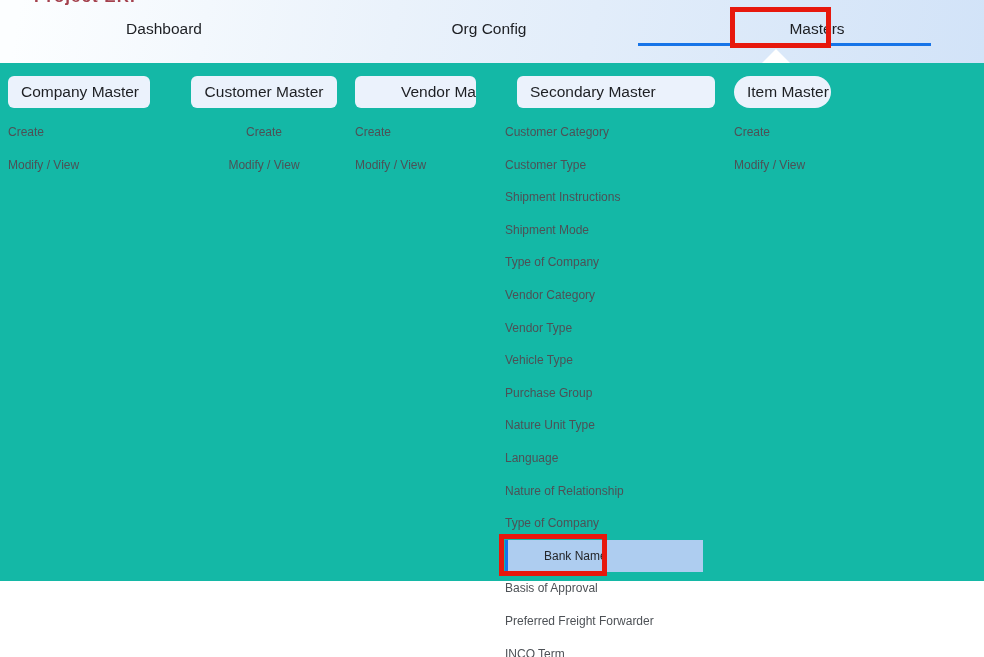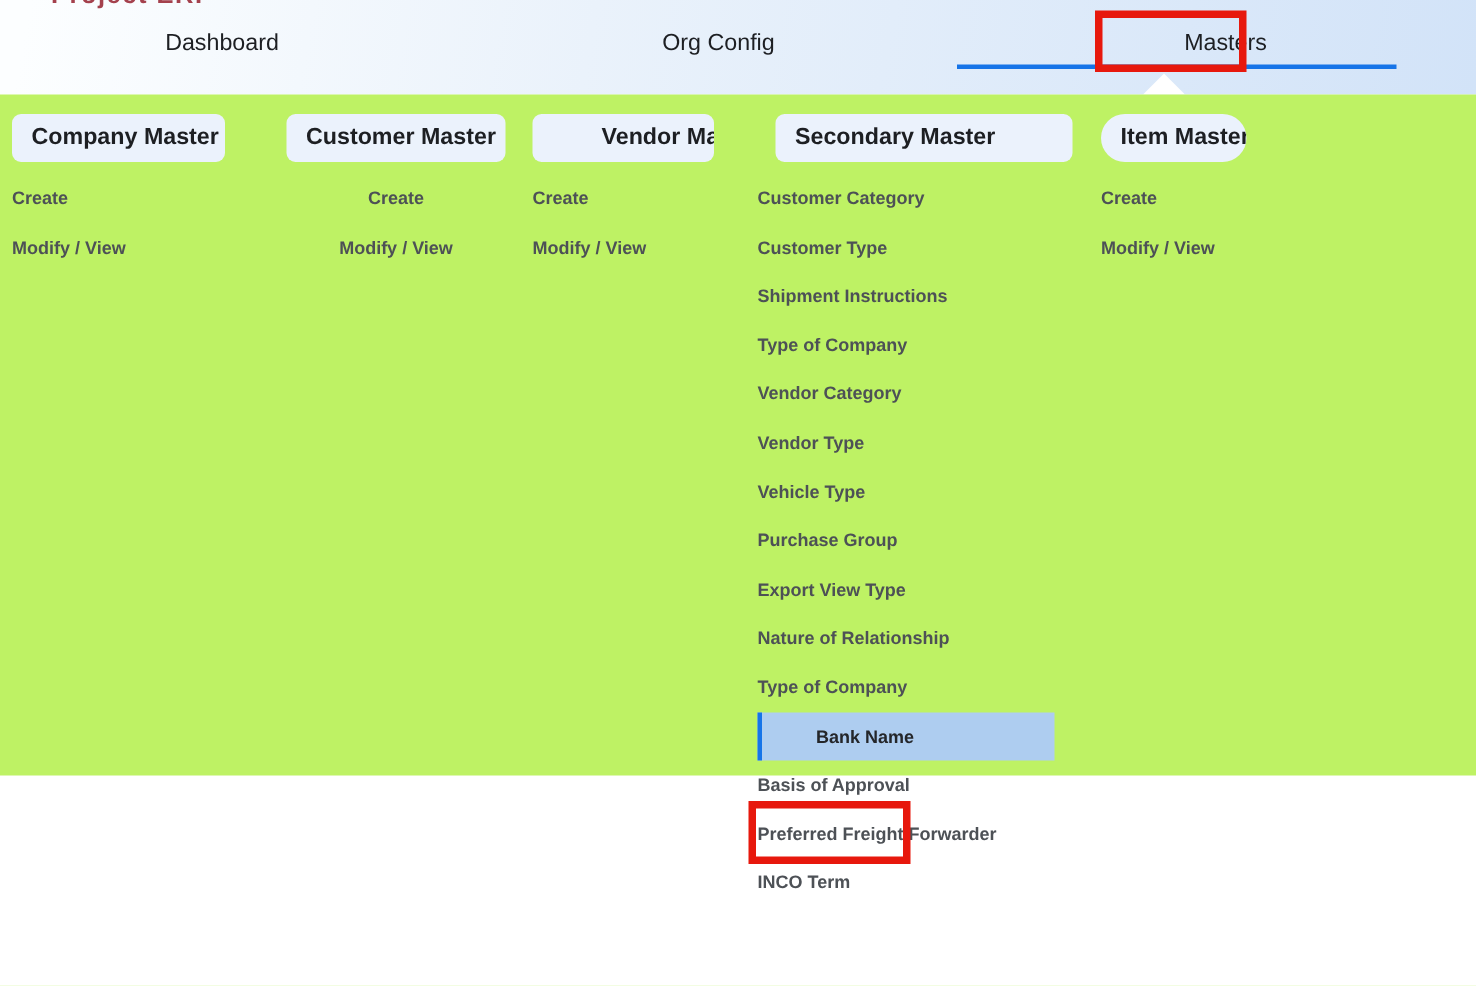--- a/index.html
+++ b/index.html
@@ -41,22 +41,22 @@
   .tab {
     position: absolute;
     top: 18px;
     transform: translateX(-50%);
     font-size: 15.5px;
     line-height: 22px;
     color: #1d1f23;
     white-space: nowrap;
     cursor: pointer;
   }
-  .tab-dashboard { left: 148px; text-align: center; }
-  .tab-orgconfig { left: 479px; }
+  .tab-dashboard { left: 164px; text-align: center; }
+  .tab-orgconfig { left: 489px; }
   .tab-masters   { left: 817px; }
 
   .active-underline {
     position: absolute;
     left: 638px; top: 43px;
     width: 293px; height: 3px;
     background: #1674e8;
   }
 
   .menu-pointer {
@@ -65,23 +65,22 @@
     width: 0; height: 0;
     border-left: 14px solid transparent;
     border-right: 14px solid transparent;
     border-bottom: 14px solid #ffffff;
   }
 
   
   .megamenu {
     position: absolute;
     left: 0; top: 63px;
-    width: 984px; height: 454px;
-    background: #bef264;
-    font-weight: bold;
+    width: 984px; height: 518px;
+    background: #14b8a6;
   }
 
   .menu-column { position: absolute; top: 13px; }
 
   .column-pill {
     display: block;
     height: 32px;
     line-height: 32px;
     padding: 0 13px;
     border-radius: 6px;
@@ -161,26 +160,28 @@
             <li class="menu-item">Create</li>
             <li class="menu-item">Modify / View</li>
           </ul>
         </div>
         <div class="menu-column" style="left: 505px;">
           <div class="column-pill" style="width: 198px; margin-left: 12px;">Secondary Master</div>
           <ul class="column-items">
             <li class="menu-item">Customer Category</li>
             <li class="menu-item">Customer Type</li>
             <li class="menu-item">Shipment Instructions</li>
+            <li class="menu-item">Shipment Mode</li>
             <li class="menu-item">Type of Company</li>
             <li class="menu-item">Vendor Category</li>
             <li class="menu-item">Vendor Type</li>
             <li class="menu-item">Vehicle Type</li>
             <li class="menu-item">Purchase Group</li>
-            <li class="menu-item">Export View Type</li>
+            <li class="menu-item">Nature Unit Type</li>
+            <li class="menu-item">Language</li>
             <li class="menu-item">Nature of Relationship</li>
             <li class="menu-item">Type of Company</li>
             <li class="menu-item highlighted" style="width: 198px; padding-left: 36px;">Bank Name</li>
             <li class="menu-item">Basis of Approval</li>
             <li class="menu-item">Preferred Freight Forwarder</li>
             <li class="menu-item">INCO Term</li>
           </ul>
         </div>
         <div class="menu-column" style="left: 734px;">
           <div class="column-pill" style="width: 97px; border-radius: 16px;">Item Master</div>

